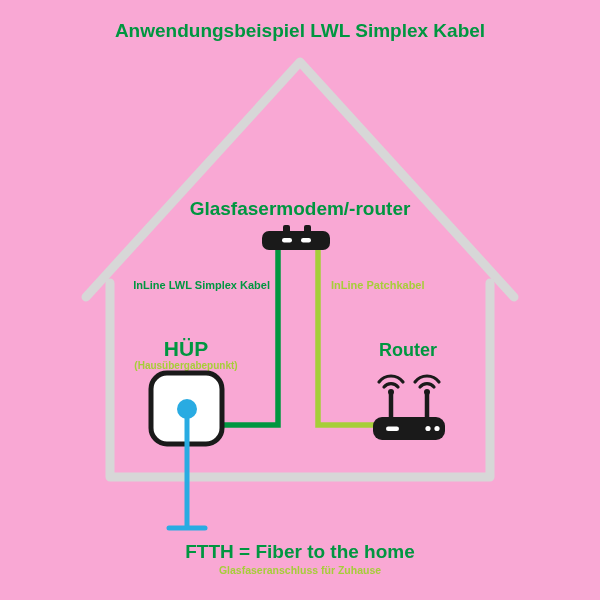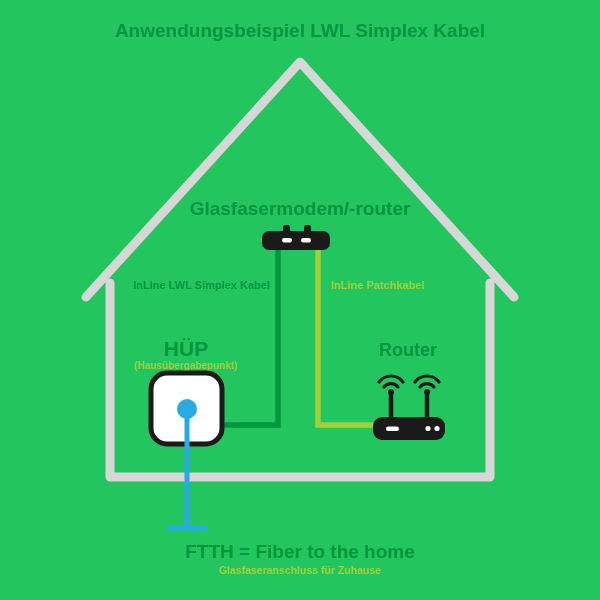--- a/index.html
+++ b/index.html
@@ -4,21 +4,21 @@
 <style>
   html, body {
     margin: 0;
     padding: 0;
     background: #ffffff;
   }
   .stage {
     width: 600px;
     height: 600px;
     position: relative;
-    background: #22c55e;
+    background: #f9a8d4;
     overflow: hidden;
   }
   text {
     font-family: "Liberation Sans", "DejaVu Sans", sans-serif;
   }
   .t-green { fill: var(--green); font-weight: bold; }
   .t-lime  { fill: var(--lime);  font-weight: bold; }
   .ln-gray {
     stroke: var(--gray);
     stroke-width: 9;

